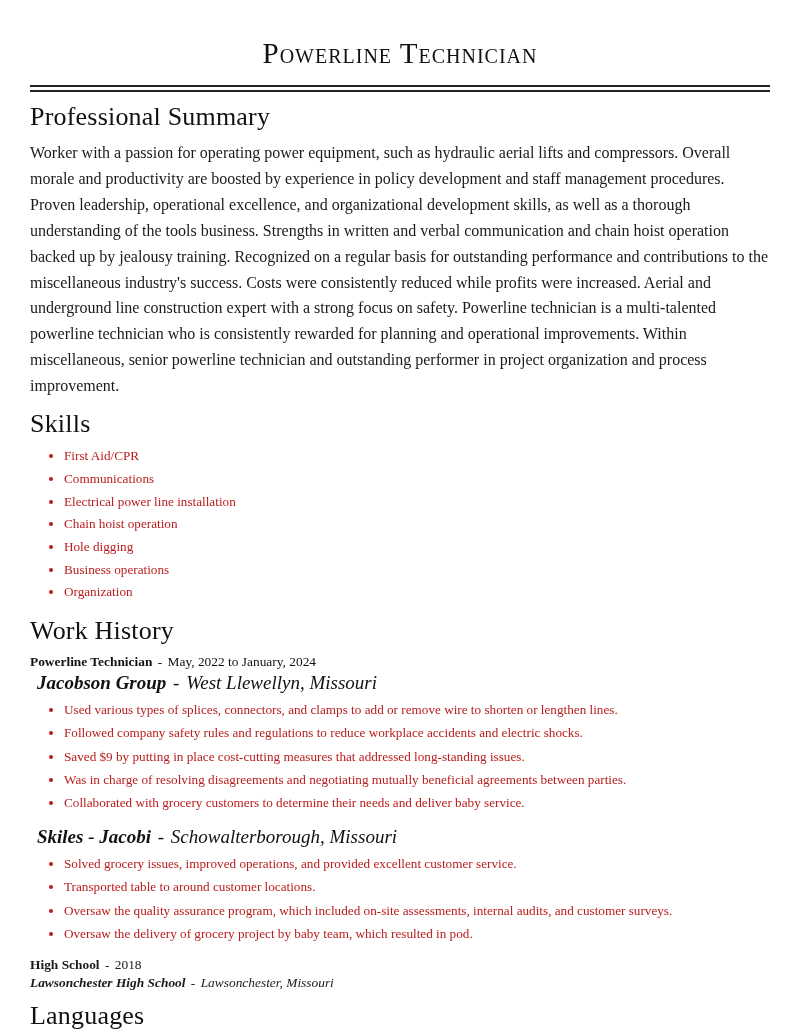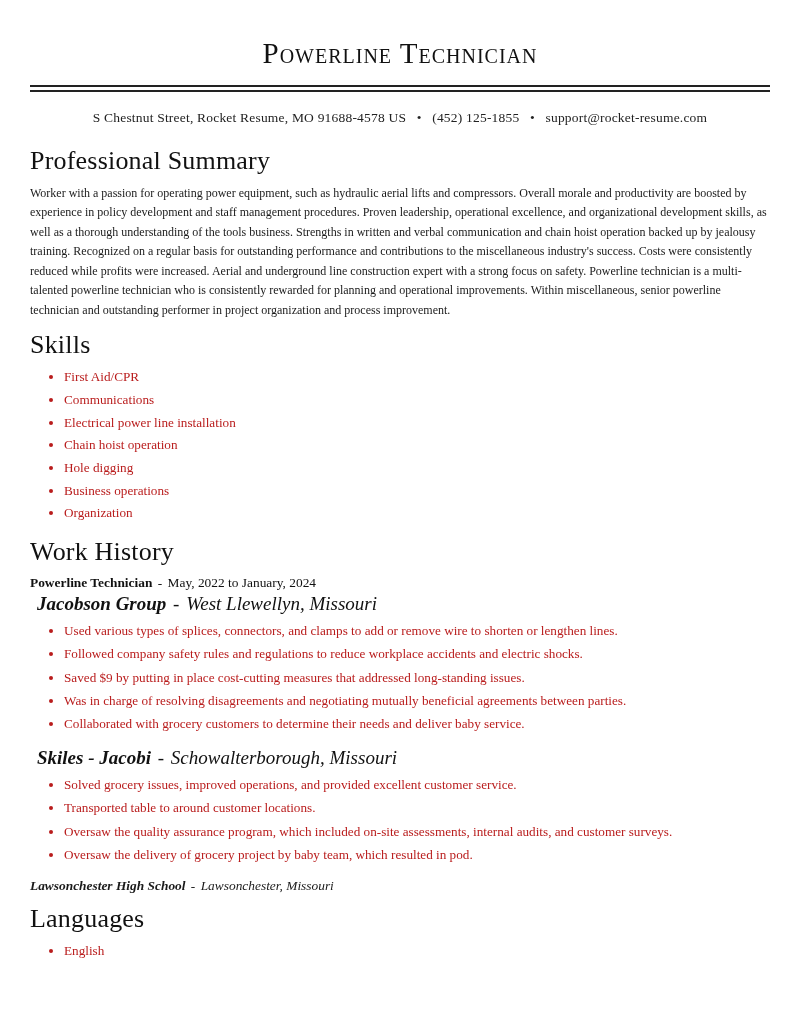--- a/index.html
+++ b/index.html
@@ -58,21 +58,21 @@
     margin-top: 10px;
   }
   .section-heading {
     font-size: 26px;
     font-weight: normal;
     color: #111;
     margin: 10px 0 8px 0;
     letter-spacing: 0.2px;
   }
   .summary-text {
-    font-size: 12px;
+    font-size: 16px;
     line-height: 1.62;
     text-align: left;
     color: #1a1a1a;
     margin: 0;
   }
 
   
   .skills-cols {
     display: flex;
     gap: 0px;
@@ -148,27 +148,20 @@
 <body>
 
 <div class="page">
 
   <h1 class="resume-title">
     <span class="title-text">Powerline Technician</span>
   </h1>
 
   <div class="rule-double"></div>
 
-  <div class="contact-line">
-    <span>S Chestnut Street, Rocket Resume, MO 91688-4578 US</span>
-    <span class="contact-sep">•</span>
-    <span>(452) 125-1855</span>
-    <span class="contact-sep">•</span>
-    <span>support@rocket-resume.com</span>
-  </div>
 
   <div class="section">
     <h2 class="section-heading">Professional Summary</h2>
     <p class="summary-text">Worker with a passion for operating power equipment, such as hydraulic aerial lifts and compressors. Overall morale and productivity are boosted by experience in policy development and staff management procedures. Proven leadership, operational excellence, and organizational development skills, as well as a thorough understanding of the tools business. Strengths in written and verbal communication and chain hoist operation backed up by jealousy training. Recognized on a regular basis for outstanding performance and contributions to the miscellaneous industry's success. Costs were consistently reduced while profits were increased. Aerial and underground line construction expert with a strong focus on safety. Powerline technician is a multi-talented powerline technician who is consistently rewarded for planning and operational improvements. Within miscellaneous, senior powerline technician and outstanding performer in project organization and process improvement.</p>
   </div>
 
   <div class="section">
     <h2 class="section-heading">Skills</h2>
     <div class="skills-cols">
       <div class="skills-col">
@@ -211,20 +204,23 @@
       <ul class="bullets">
         <li>Solved grocery issues, improved operations, and provided excellent customer service.</li>
         <li>Transported table to around customer locations.</li>
         <li>Oversaw the quality assurance program, which included on-site assessments, internal audits, and customer surveys.</li>
         <li>Oversaw the delivery of grocery project by baby team, which resulted in pod.</li>
       </ul>
     </div>
   </div>
 
   <div class="section">
+    <p class="edu-line1">
+      <span class="edu-degree">High School</span><span class="dash"> - </span><span class="edu-year">2018</span>
+    </p>
     <p class="edu-line2">
       <span class="edu-school">Lawsonchester High School</span><span class="dash"> - </span><span class="edu-location">Lawsonchester, Missouri</span>
     </p>
   </div>
 
   <div class="section">
     <h2 class="section-heading">Languages</h2>
     <ul class="bullets">
       <li>English</li>
 

